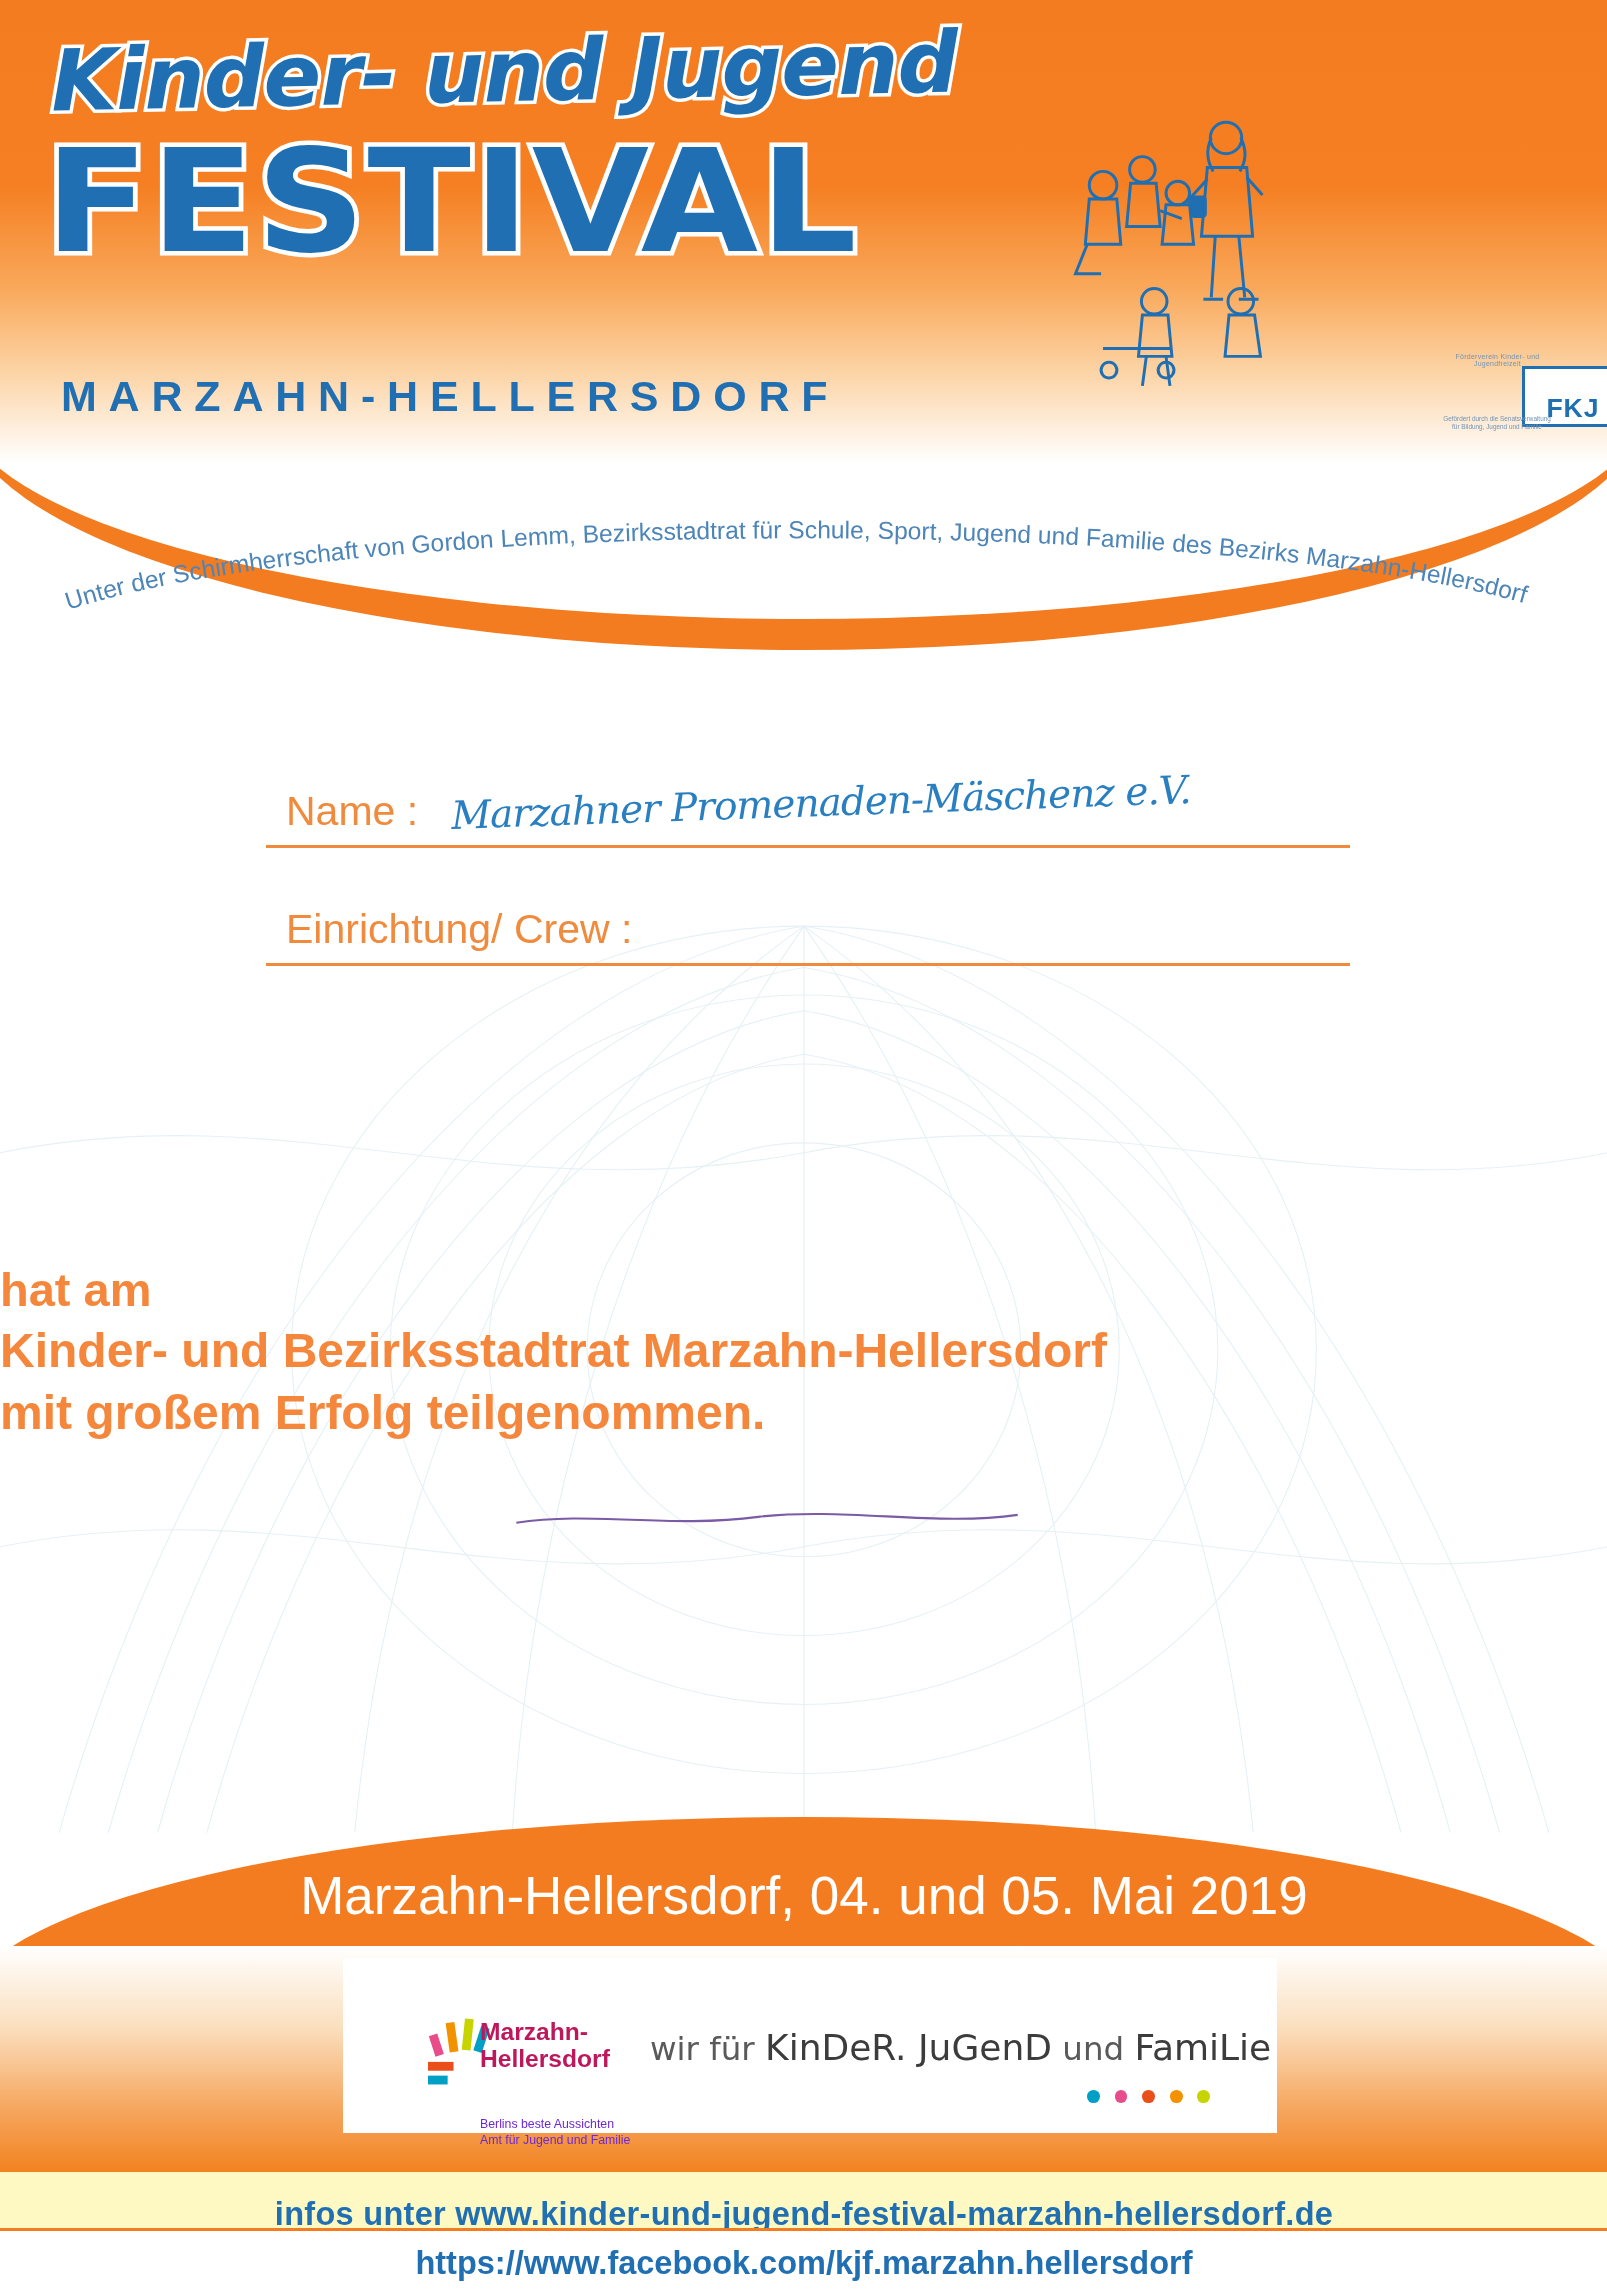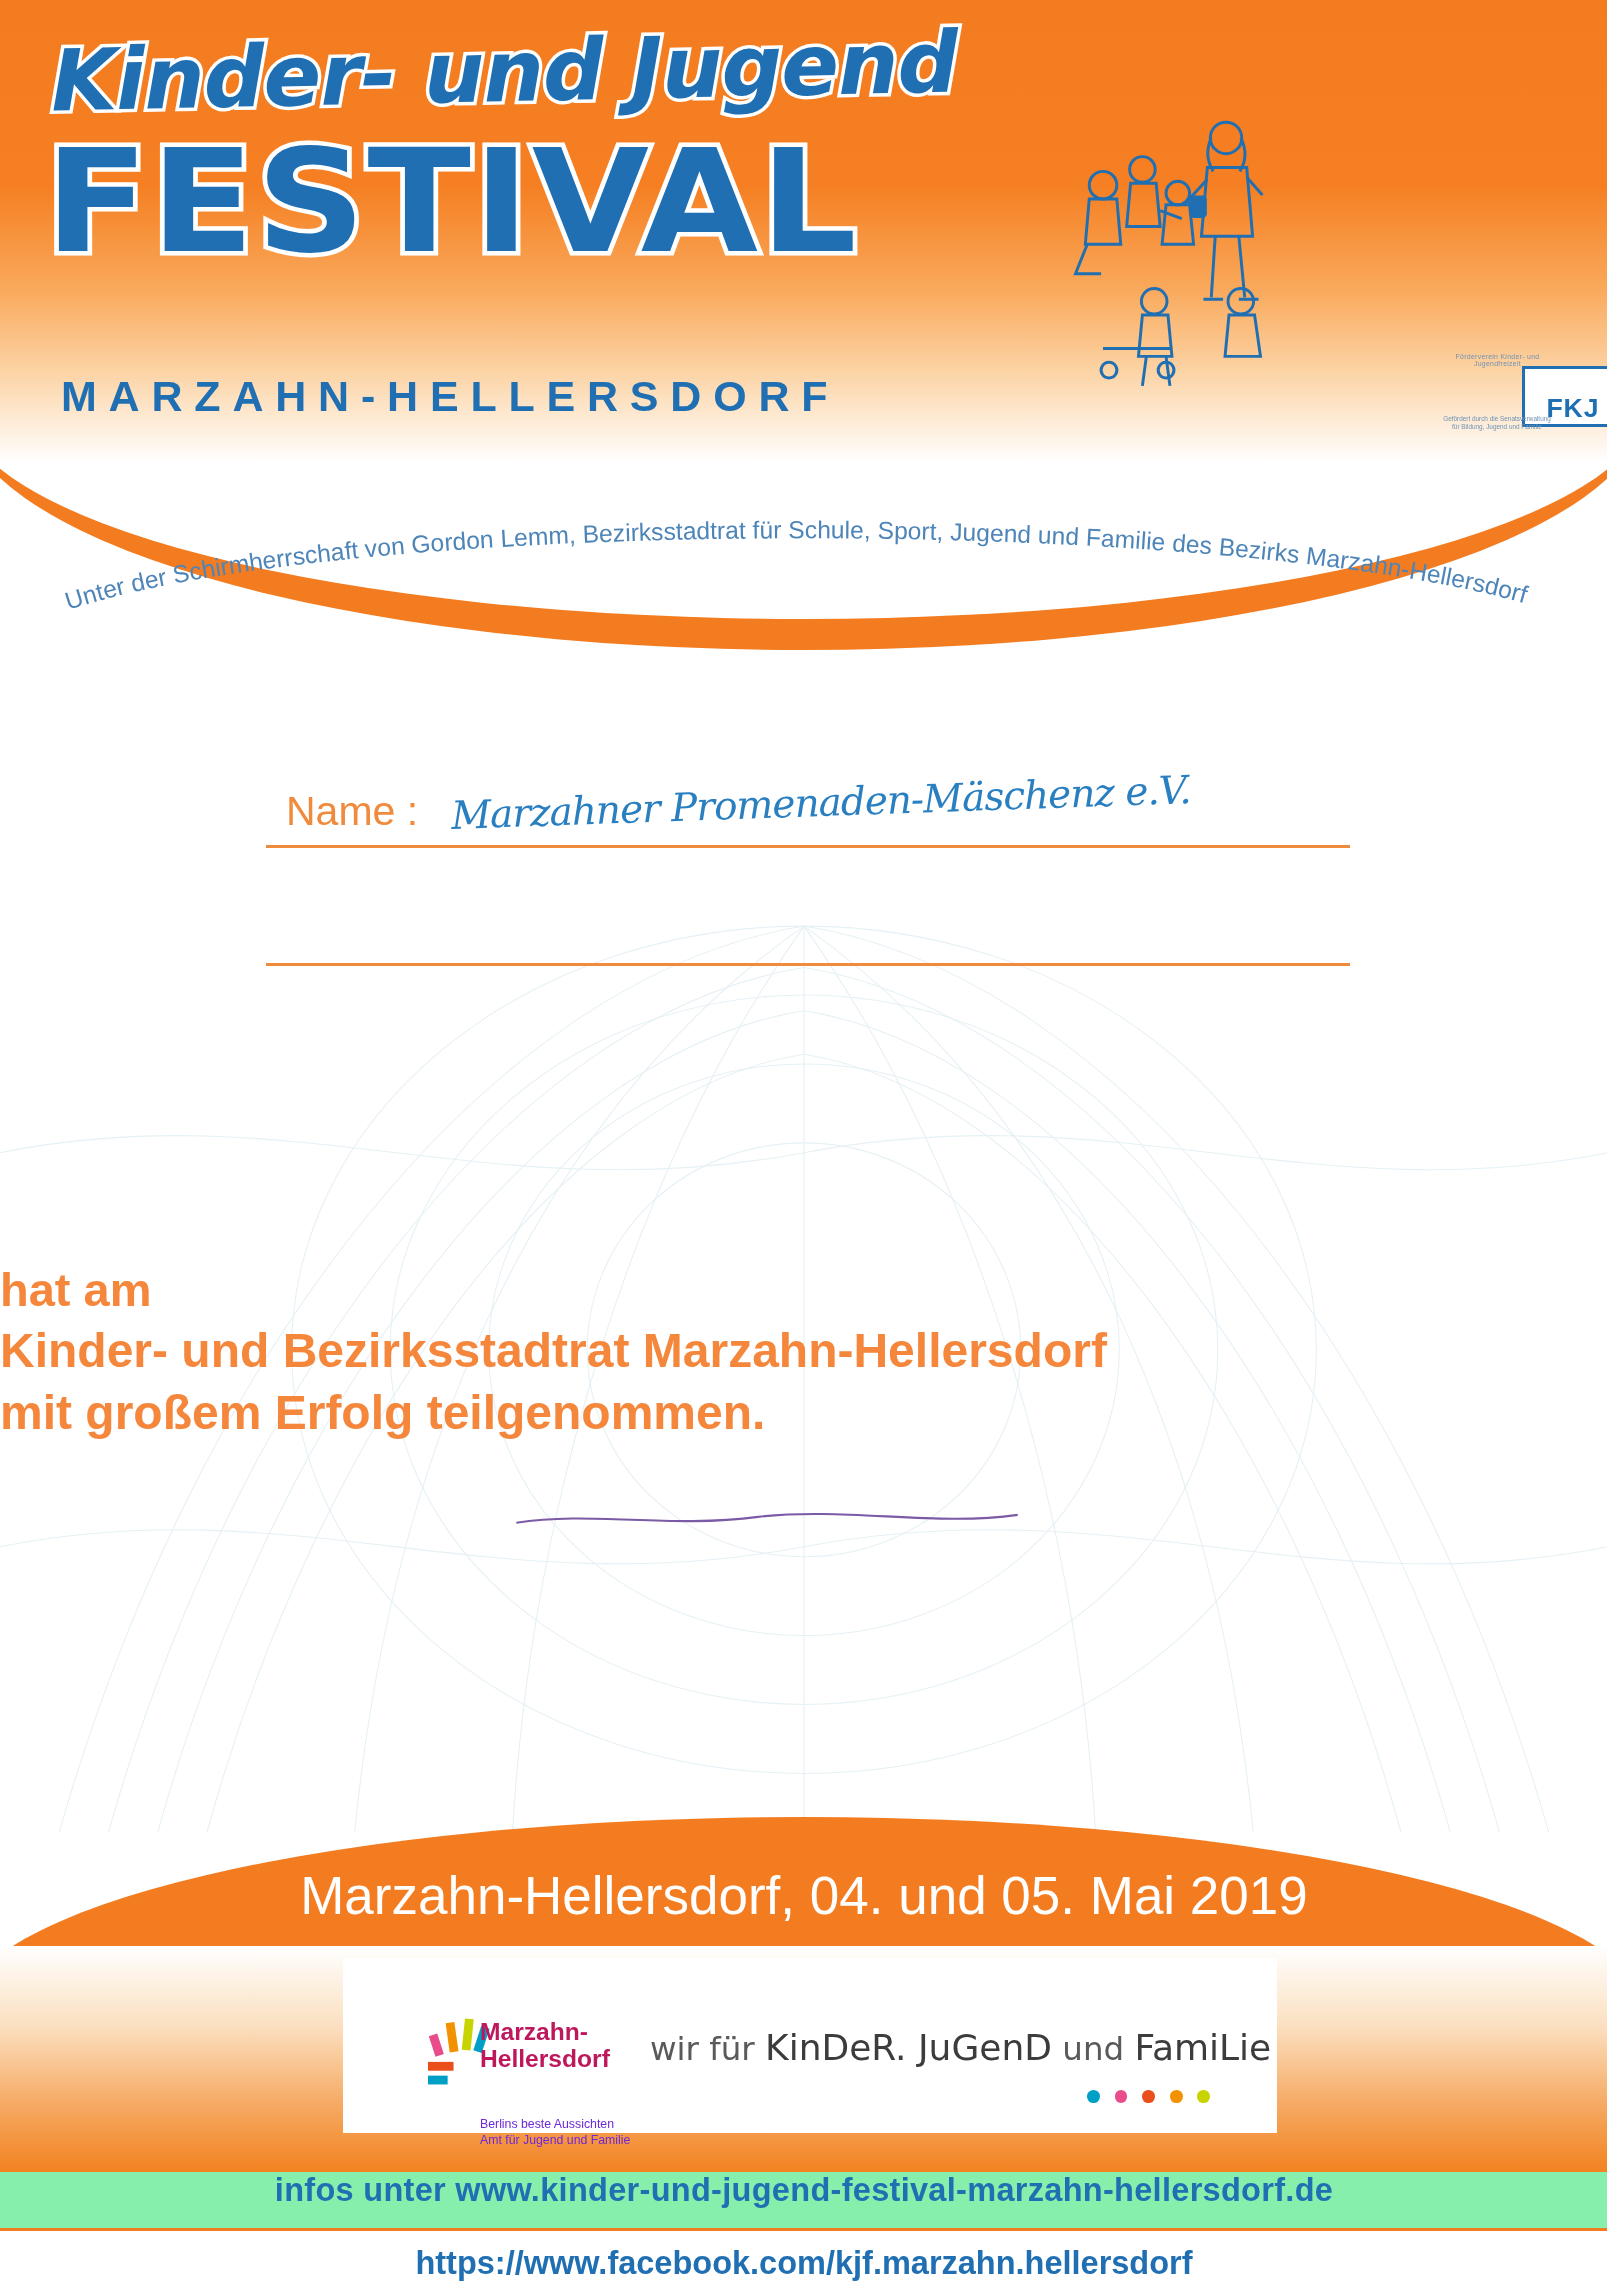--- a/index.html
+++ b/index.html
@@ -326,23 +326,23 @@
     border-radius: 50%;
     top: 0;
   }
 
   .infos-bar {
     position: absolute;
     left: 0;
     top: 2172px;
     width: 1608px;
     height: 61px;
-    background: #86efac;
+    background: #fef9c3;
     display: flex;
-    align-items: flex-start;
+    align-items: flex-end;
     justify-content: center;
   }
   .infos-text {
     font-family: "Liberation Sans", sans-serif;
     font-weight: bold;
     font-size: 32.5px;
     color: #1f6fb2;
     letter-spacing: 0.3px;
     white-space: nowrap;
   }
@@ -453,20 +453,21 @@
       </svg>
     </div>
 
     <div class="field-row" style="left:286px; top:325px; width:1084px;">
       <span class="field-label">Name  :</span>
       <span class="handwriting" style="left:165px; top:-7.9px;">Marzahner Promenaden-Mäschenz e.V.</span>
       <div class="field-line" style="left:-19.7px; top:57px; width:1084px;"></div>
     </div>
 
     <div class="field-row" style="left:286px; top:443px; width:1084px;">
+      <span class="field-label">Einrichtung/ Crew  :</span>
       <span class="handwriting" style="left:424px; top:-7.9px;"></span>
       <div class="field-line" style="left:-19.7px; top:57px; width:1084px;"></div>
     </div>
 
     <div class="main-text">
       <div class="mt1">hat am</div>
       <div class="mt2">Kinder- und Bezirksstadtrat Marzahn-Hellersdorf</div>
       <div class="mt3">mit großem Erfolg teilgenommen.</div>
     </div>
 

